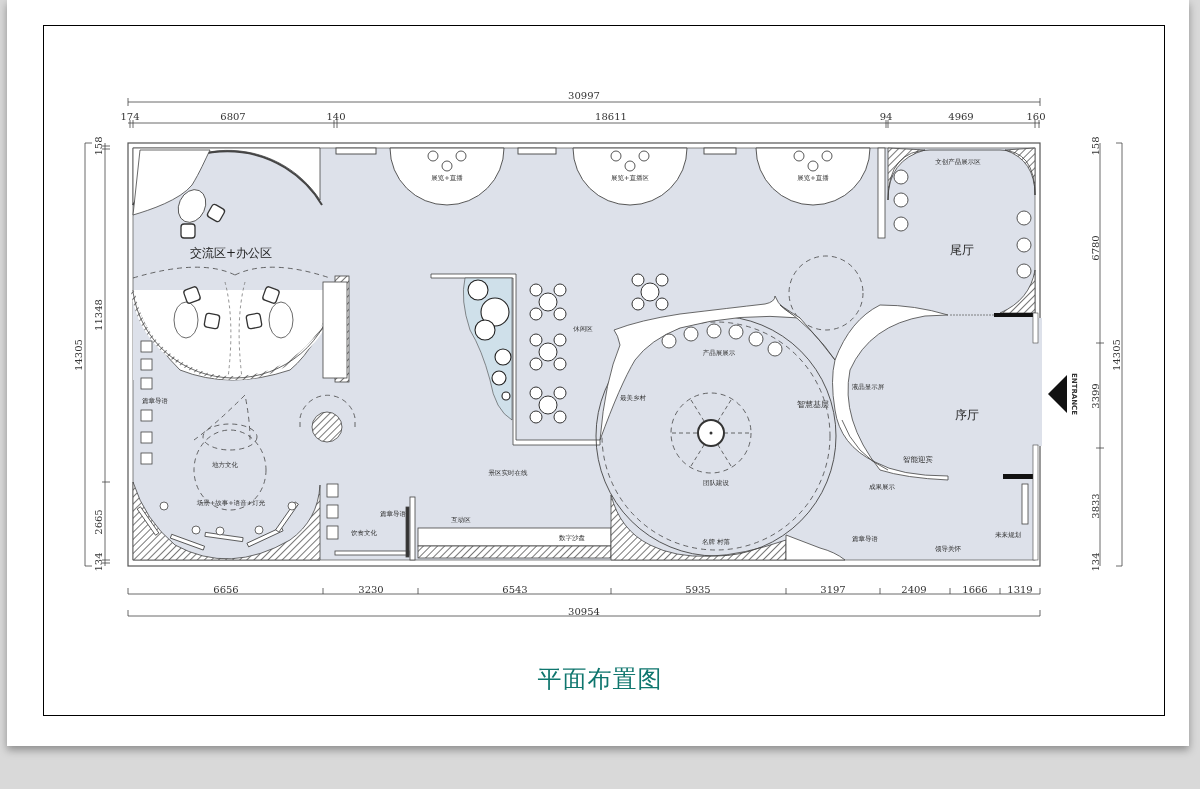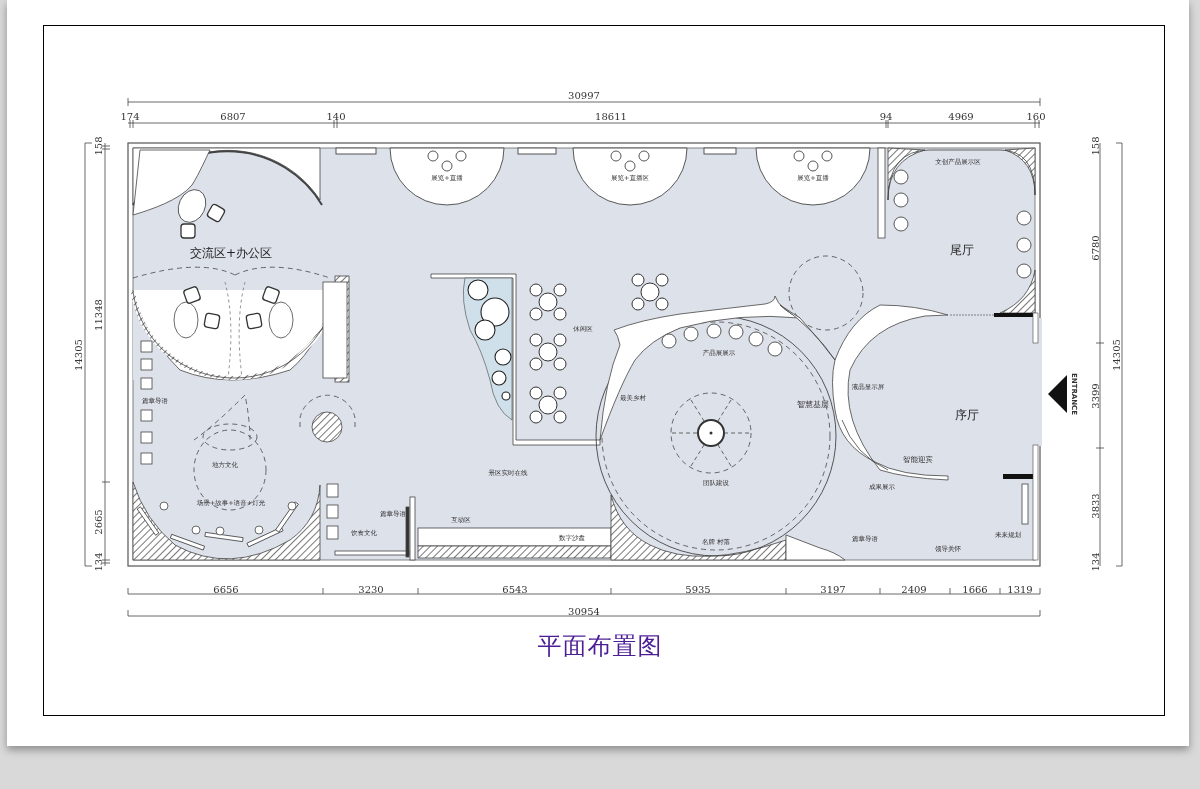--- a/index.html
+++ b/index.html
@@ -3,21 +3,21 @@
 <meta charset="utf-8">
 <style>
   html, body { margin:0; padding:0; }
   body { width:1200px; height:789px; background:#d9d9d9; position:relative; overflow:hidden; font-family:"DejaVu Sans", sans-serif; }
   .page { position:absolute; left:7px; top:0; width:1182px; height:746px; background:#ffffff; box-shadow:0 4px 8px rgba(0,0,0,0.35); }
   .frame { position:absolute; left:36px; top:25px; width:1122px; height:691px; border:1px solid #000; box-sizing:border-box; }
   svg { position:absolute; left:0; top:0; }
   .dim { font-family:"DejaVu Serif", serif; font-size:10px; fill:#333; }
   .lbl { font-family:"DejaVu Sans", sans-serif; font-size:6.5px; fill:#333; }
   .big { font-family:"DejaVu Sans", sans-serif; font-size:12px; fill:#222; }
-  .title { position:absolute; left:0; width:1200px; top:630px; text-align:center; font-family:"DejaVu Serif", serif; font-size:24px; color:#4c1d95; letter-spacing:1px; }
+  .title { position:absolute; left:0; width:1200px; top:663px; text-align:center; font-family:"DejaVu Serif", serif; font-size:24px; color:#0f766e; letter-spacing:1px; }
 </style>
 </head>
 <body>
 
 <div class="page">
   <div class="frame"></div>
 </div>
 
 <svg width="1200" height="789" viewBox="0 0 1200 789">
   <defs>

